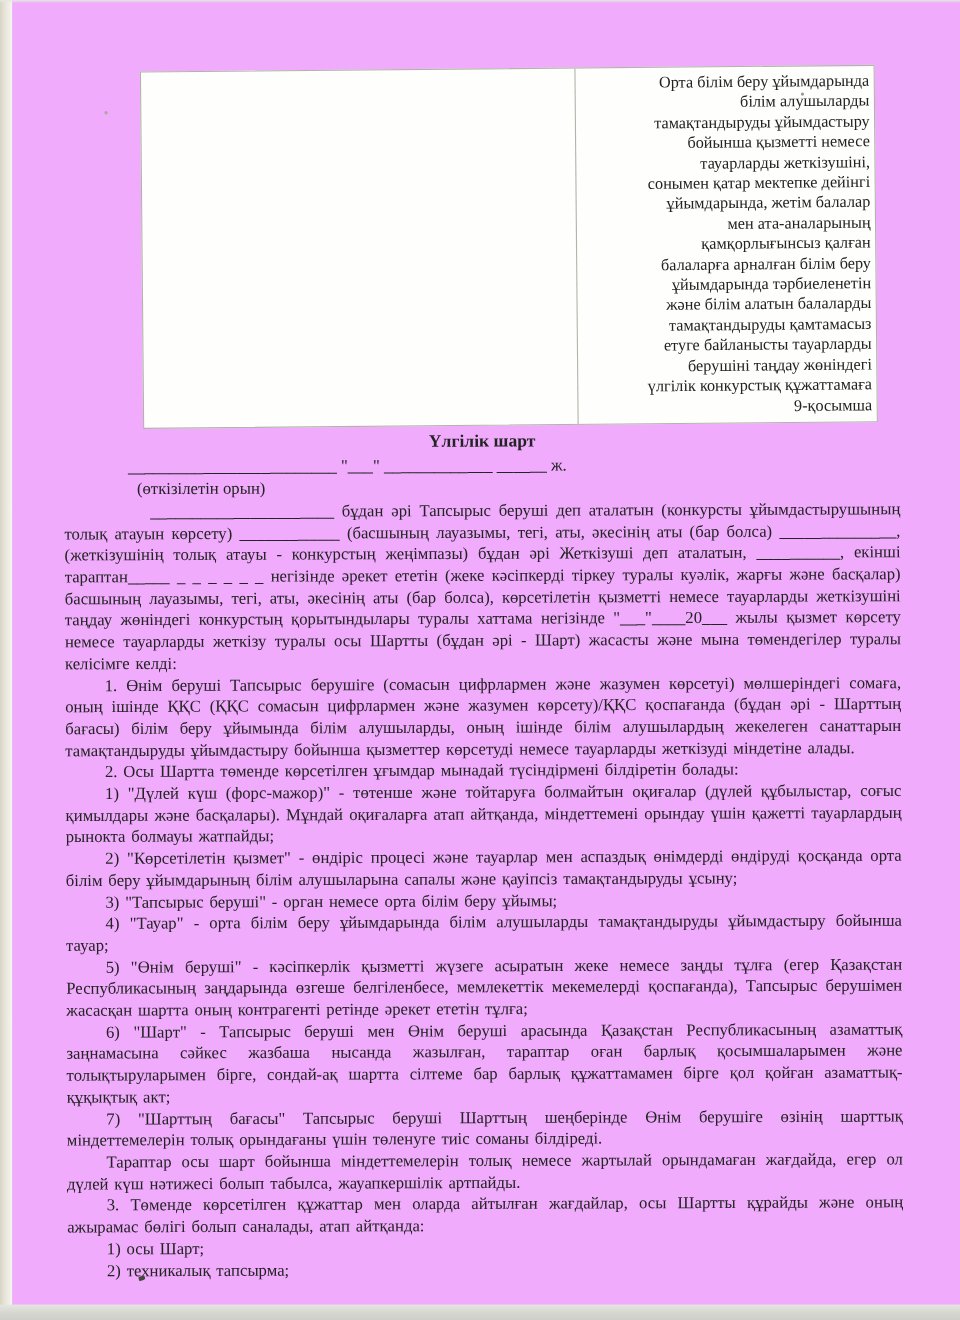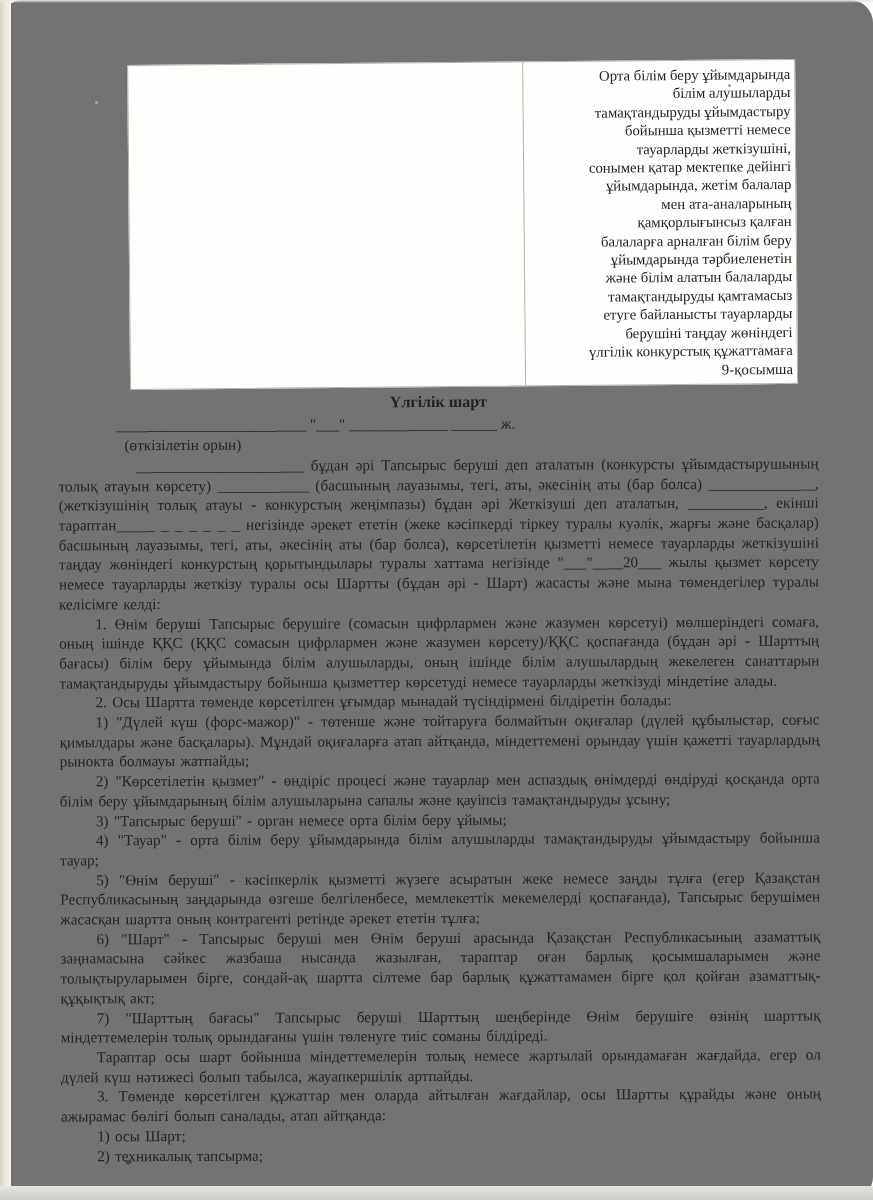--- a/index.html
+++ b/index.html
@@ -11,22 +11,21 @@
     height: 1200px;
     position: relative;
     overflow: hidden;
     background: #fdfdfb;
     font-family: "Liberation Serif", "DejaVu Serif", serif;
     color: #232323;
   }
   .scan-page {
     position: absolute;
     inset: 0;
-    background: #737373;
-    border-radius: 23px;
+    background: #f0abfc;
   }
   
   .edge-left {
     position: absolute;
     left: 0; top: 0;
     width: 11px; height: 100%;
     background: linear-gradient(90deg, #d7d4c6 0%, #e9e7db 45%, #f6f5ef 100%);
   }
   .edge-top {
     position: absolute;

